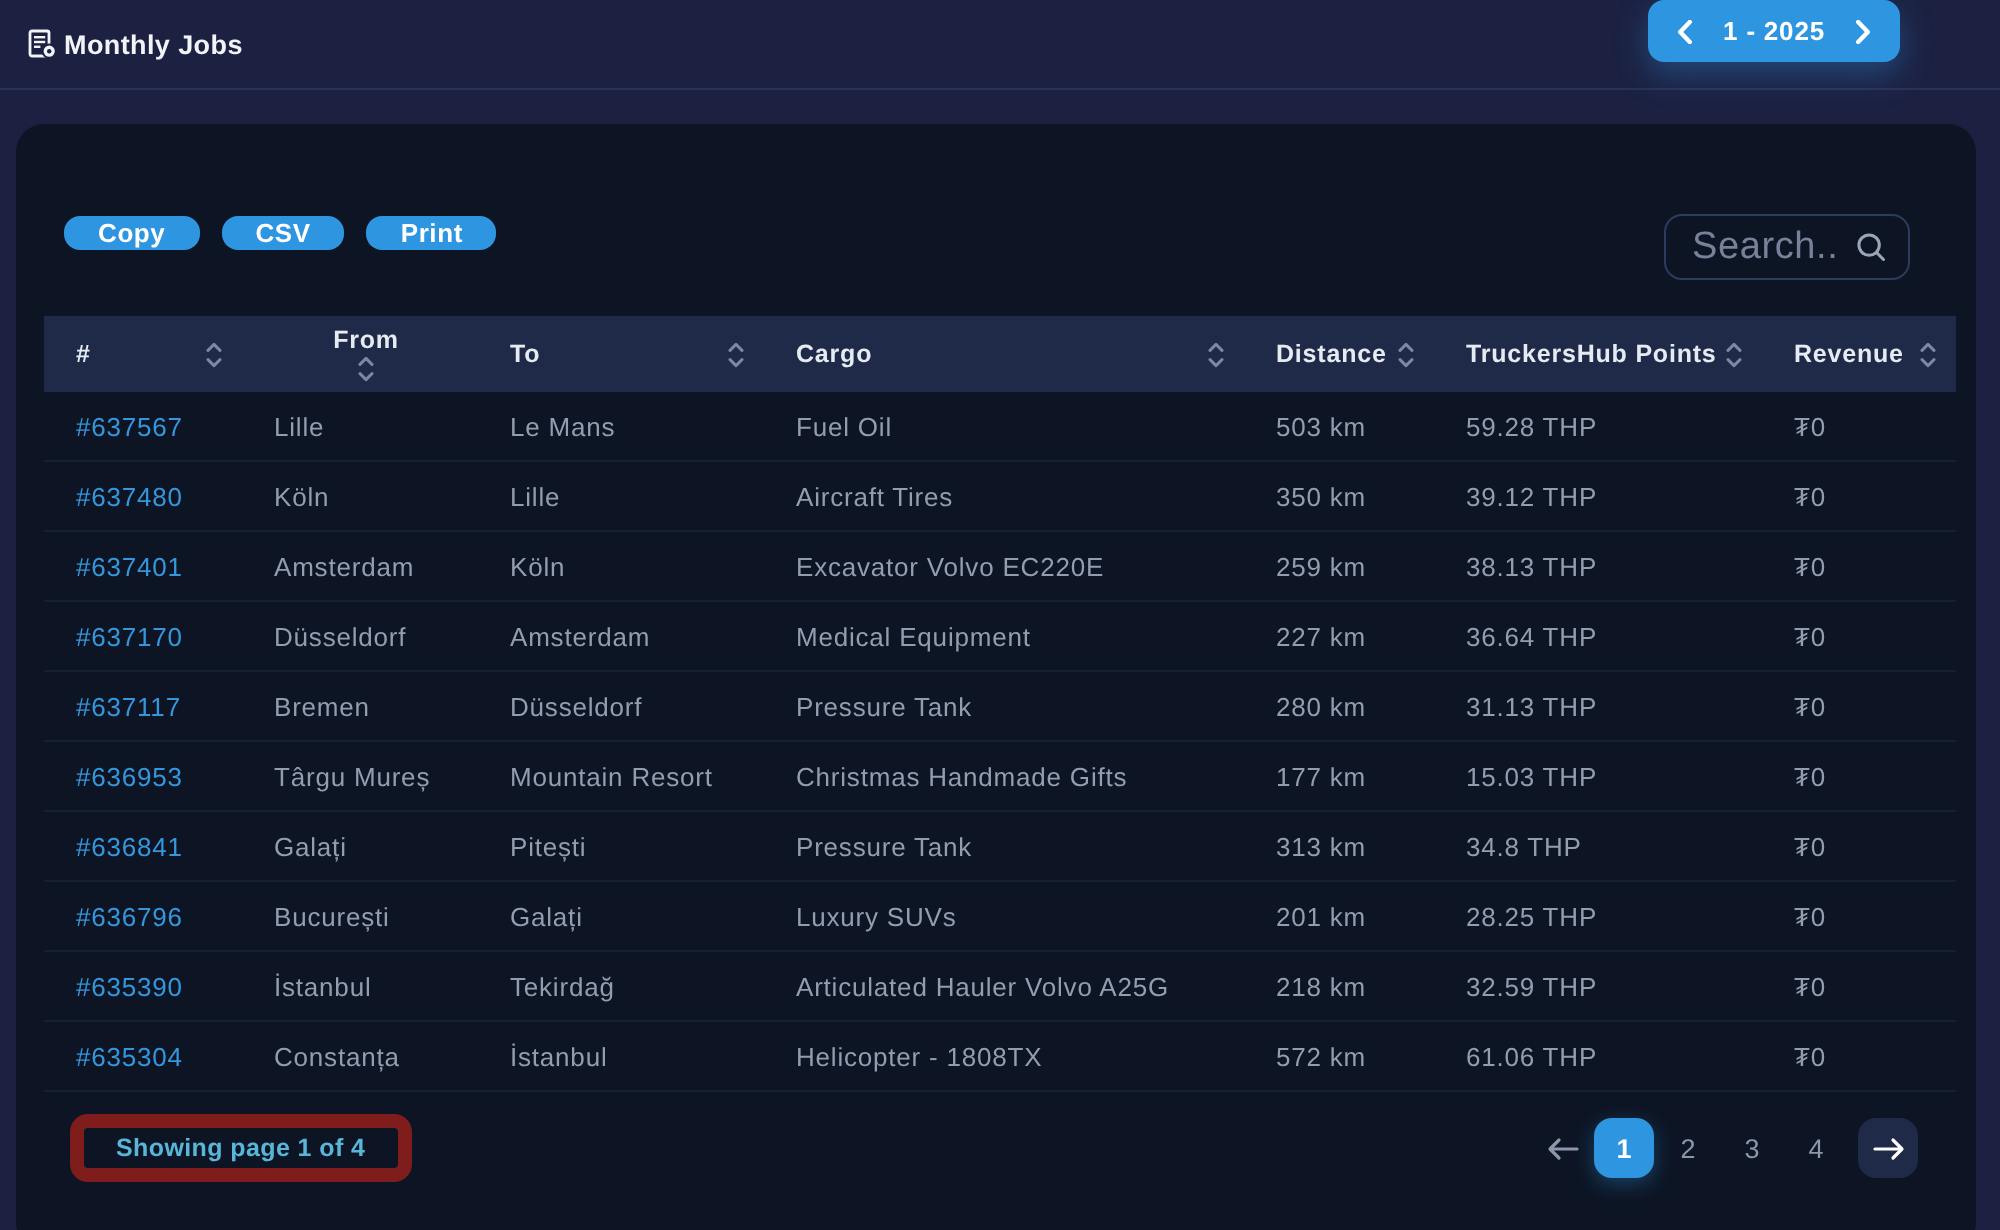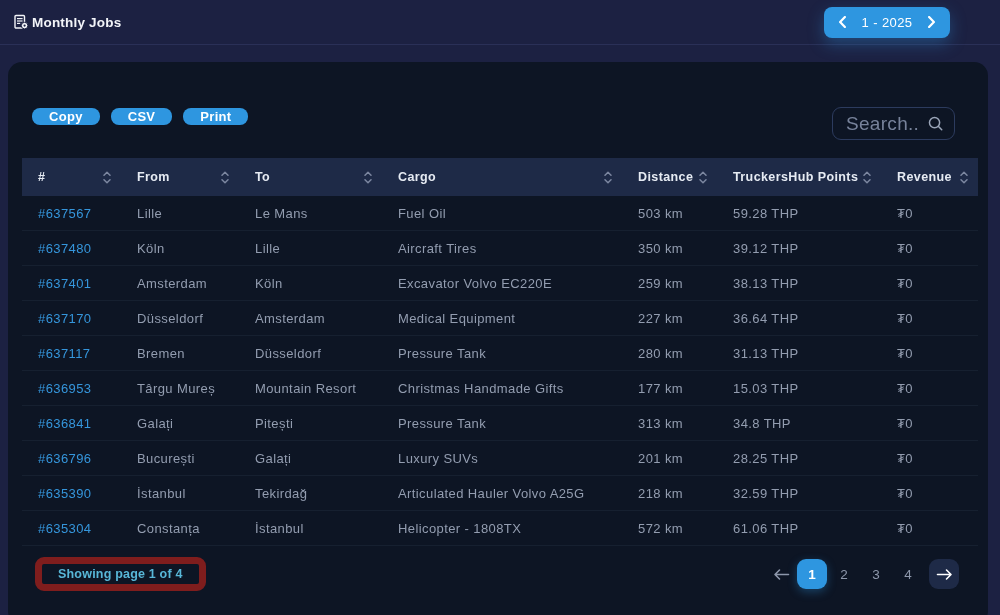--- a/index.html
+++ b/index.html
@@ -7,37 +7,37 @@
   body {
     position:relative;
     background:#1c2142;
     font-family:"Liberation Sans", sans-serif;
     -webkit-font-smoothing:antialiased;
   }
 
   
   .topbar {
     position:absolute; left:0; top:0; right:0; height:45px;
-    display:flex; align-items:center; justify-content:space-between;
+    display:flex; justify-content:space-between;
     padding:0 50px 0 13px;
     border-bottom:1px solid #2a3057;
   }
   .title-wrap { display:flex; align-items:center; gap:3px; }
   .page-title { color:#f2f4f8; font-size:13.5px; font-weight:bold; letter-spacing:.2px; }
 
   .month-pager {
     width:126px; height:31px; background:#2e96e0; border-radius:8px;
     display:flex; align-items:center; justify-content:space-between;
     padding:0 12px;
     box-shadow:0 6px 16px rgba(46,150,224,.35);
   }
   .month-pager .chev-btn {
     background:none; border:none; cursor:pointer; display:flex; align-items:center; padding:2px;
   }
-  .month-label { color:#fff; font-size:13px; font-weight:normal; letter-spacing:.4px; }
+  .month-label { color:#fff; font-size:13px; font-weight:bold; letter-spacing:.4px; }
 
   
   .card {
     position:absolute; left:8px; right:12px; top:62px; bottom:-10px;
     background:#0d1524; border-radius:14px;
   }
 
   
   .toolbar { position:absolute; left:24px; top:46px; display:flex; gap:11px; }
   .btn {
@@ -67,21 +67,21 @@
   }
   .tr {
     display:flex; align-items:center; height:35px;
     border-bottom:1px solid rgba(146,160,188,.08);
   }
   .td {
     color:#939db0; font-size:13px; letter-spacing:.4px;
     padding-left:16px; white-space:nowrap; overflow:hidden;
   }
   .job-link { color:#3596dc; text-decoration:none; cursor:pointer; }
-  .c1{width:99px;} .c2{width:118px;} .c3{width:143px;} .c4{width:240px;}
+  .c1{width:99px;} .c2{width:118px;flex-direction:column;} .c3{width:143px;} .c4{width:240px;}
   .c5{width:95px;} .c6{width:164px;} .c7{flex:1;}
 
   .sort-icon { flex:none; display:flex; }
 
   
   .page-info {
     position:absolute; left:27px; top:495px; height:34px;
     border:7px solid #7f1d1d; border-radius:9px;
     display:flex; align-items:center; padding:0 16px;
     color:#58b7d8; font-size:12.5px; font-weight:bold; letter-spacing:.2px;

